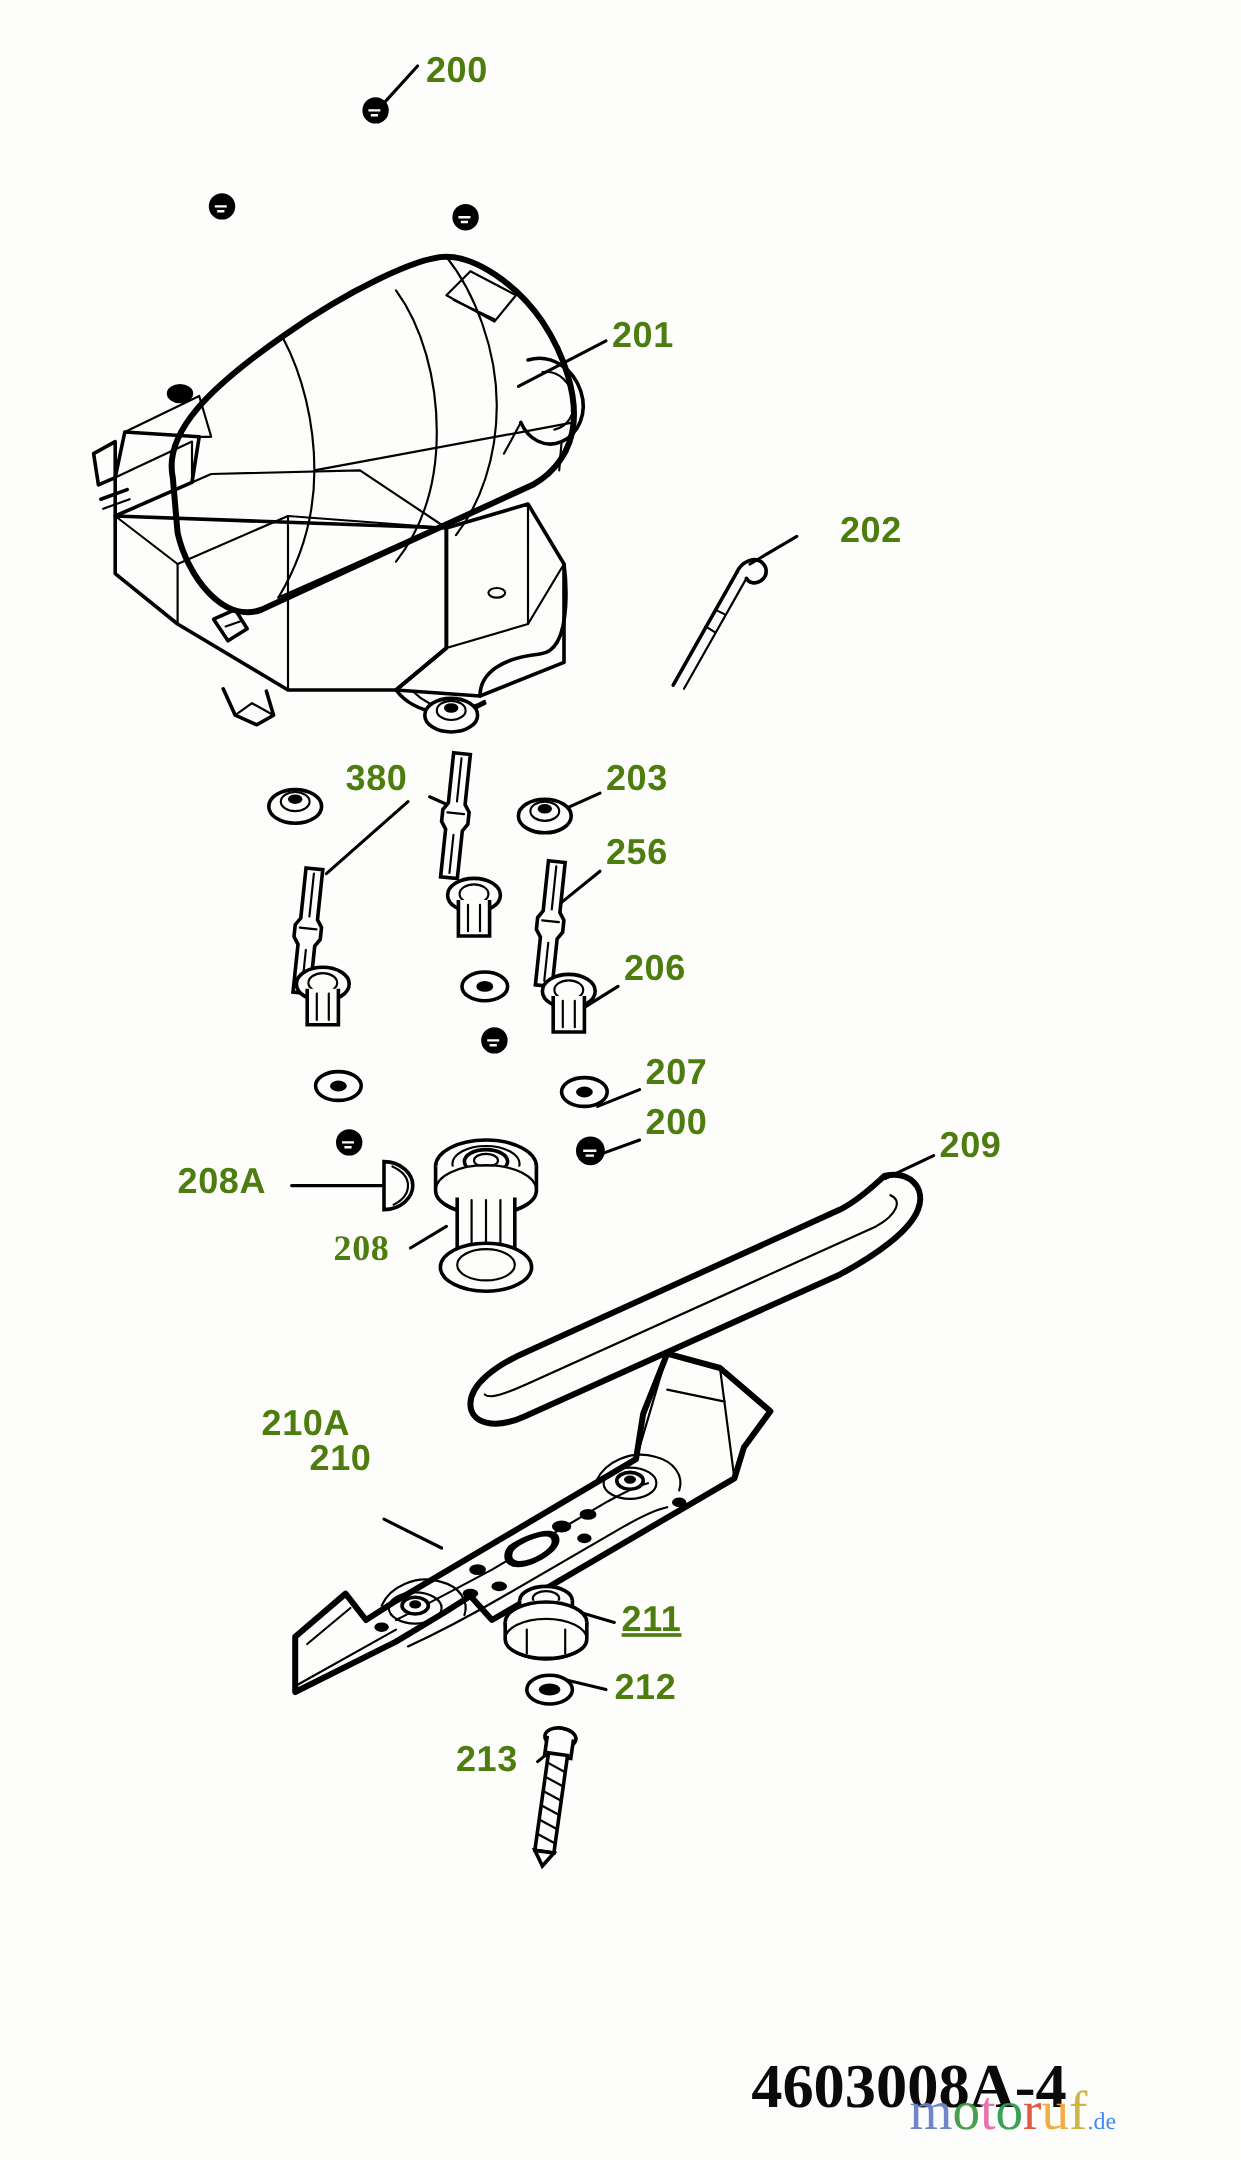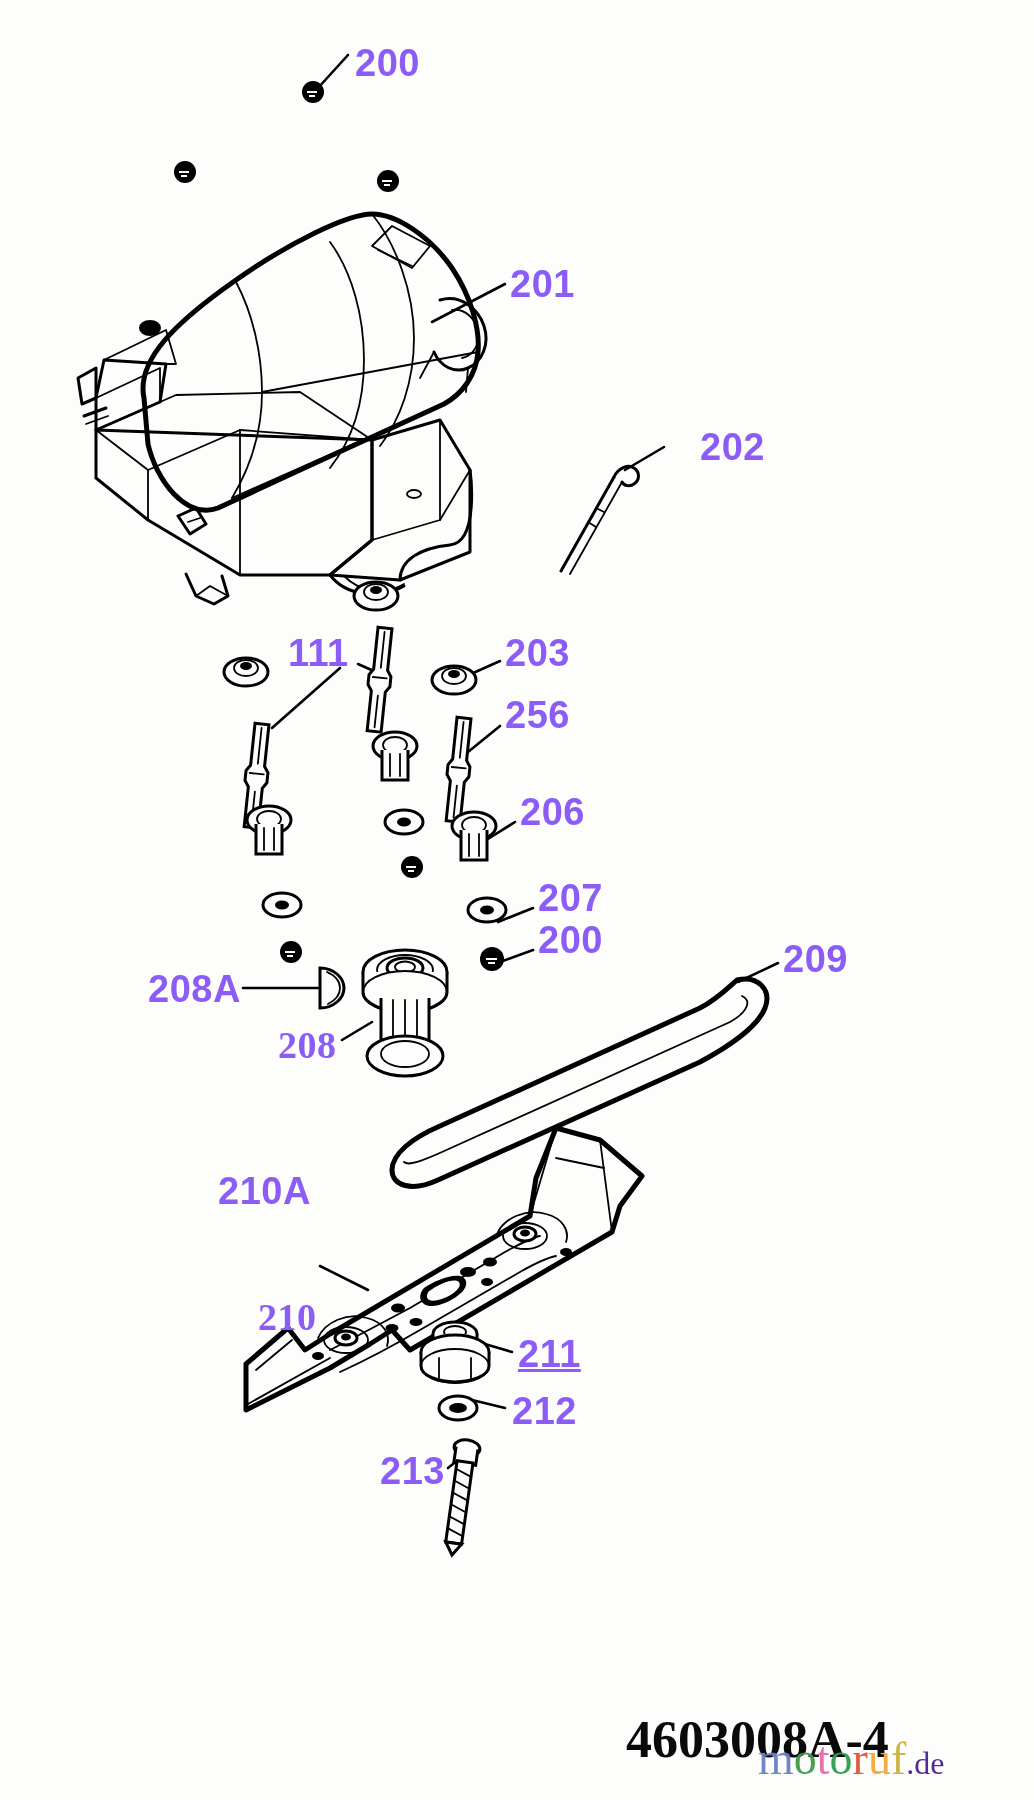--- a/index.html
+++ b/index.html
@@ -21,22 +21,22 @@
     position: absolute;
     left: 0;
     top: 0;
     width: 1034px;
     height: 1800px;
   }
   .callout {
     position: absolute;
     font-family: "Liberation Sans", sans-serif;
     font-weight: bold;
-    font-size: 38px;
-    color: #8b5cf6;
+    font-size: 30px;
+    color: #4d7c0f;
     letter-spacing: 0.5px;
     white-space: nowrap;
     line-height: 1;
     user-select: none;
   }
   .drawing-number {
     position: absolute;
     font-family: Liberation Serif, serif;
     font-weight: bold;
     font-size: 52px;
@@ -47,22 +47,22 @@
   }
   .watermark {
     position: absolute;
     font-family: "Liberation Serif", serif;
     font-size: 46px;
     white-space: nowrap;
     line-height: 1;
     opacity: 0.95;
   }
   .watermark .wm-suffix {
-    font-size: 32px;
-    color: #4c1d95;
+    font-size: 20px;
+    color: #3b82f6;
   }
 </style>
 </head>
 <body>
 
 <div id="sheet">
 
   <svg id="artboard" viewBox="0 0 1034 1800" xmlns="http://www.w3.org/2000/svg">
     <defs>
       <style>
@@ -406,31 +406,31 @@
                              M-8 58 L8 64 M-8 70 L8 76 M-8 82 L8 88"></path>
         <path class="wht" d="M-8 96 L0 108 L8 96 Z"></path>
       </g>
     </g>
 
   </svg>
 
   <div class="callout" style="left:355px; top:44px;">200</div>
   <div class="callout" style="left:510px; top:265px;">201</div>
   <div class="callout" style="left:668px; top:428px;margin-left:32px;">202</div>
-  <div class="callout" style="left:288px; top:634px;">111</div>
+  <div class="callout" style="left:288px; top:634px;">380</div>
   <div class="callout" style="left:505px; top:634px;">203</div>
   <div class="callout" style="left:505px; top:696px;">256</div>
   <div class="callout" style="left:520px; top:793px;">206</div>
   <div class="callout" style="left:538px; top:879px;">207</div>
   <div class="callout" style="left:538px; top:921px;">200</div>
   <div class="callout" style="left:783px; top:940px;">209</div>
   <div class="callout" style="left:148px; top:970px;">208A</div>
   <div class="callout" style="left:278px; top:1026px;font-family:Liberation Serif, serif;">208</div>
   <div class="callout" style="left:218px; top:1172px;">210A</div>
-  <div class="callout" style="left:258px; top:1298px;font-family:Liberation Serif, serif;">210</div>
+  <div class="callout" style="left:258px; top:1201px;">210</div>
   <div class="callout" style="left:518px; top:1335px;text-decoration:underline;">211</div>
   <div class="callout" style="left:512px; top:1392px;text-align:right;">212</div>
   <div class="callout" style="left:380px; top:1452px;">213</div>
 
   <div class="drawing-number" style="left:626px; top:1714px;">4603008A-4</div>
 
   <div class="watermark" style="left:758px; top:1736px;">
     <span id="wm-letters"><span style="color: rgb(106, 127, 200);">m</span><span style="color: rgb(63, 154, 70);">o</span><span style="color: rgb(232, 106, 168);">t</span><span style="color: rgb(47, 157, 79);">o</span><span style="color: rgb(224, 83, 59);">r</span><span style="color: rgb(242, 169, 59);">u</span><span style="color: rgb(201, 178, 60);">f</span></span><span class="wm-suffix">.de</span>
   </div>
 

